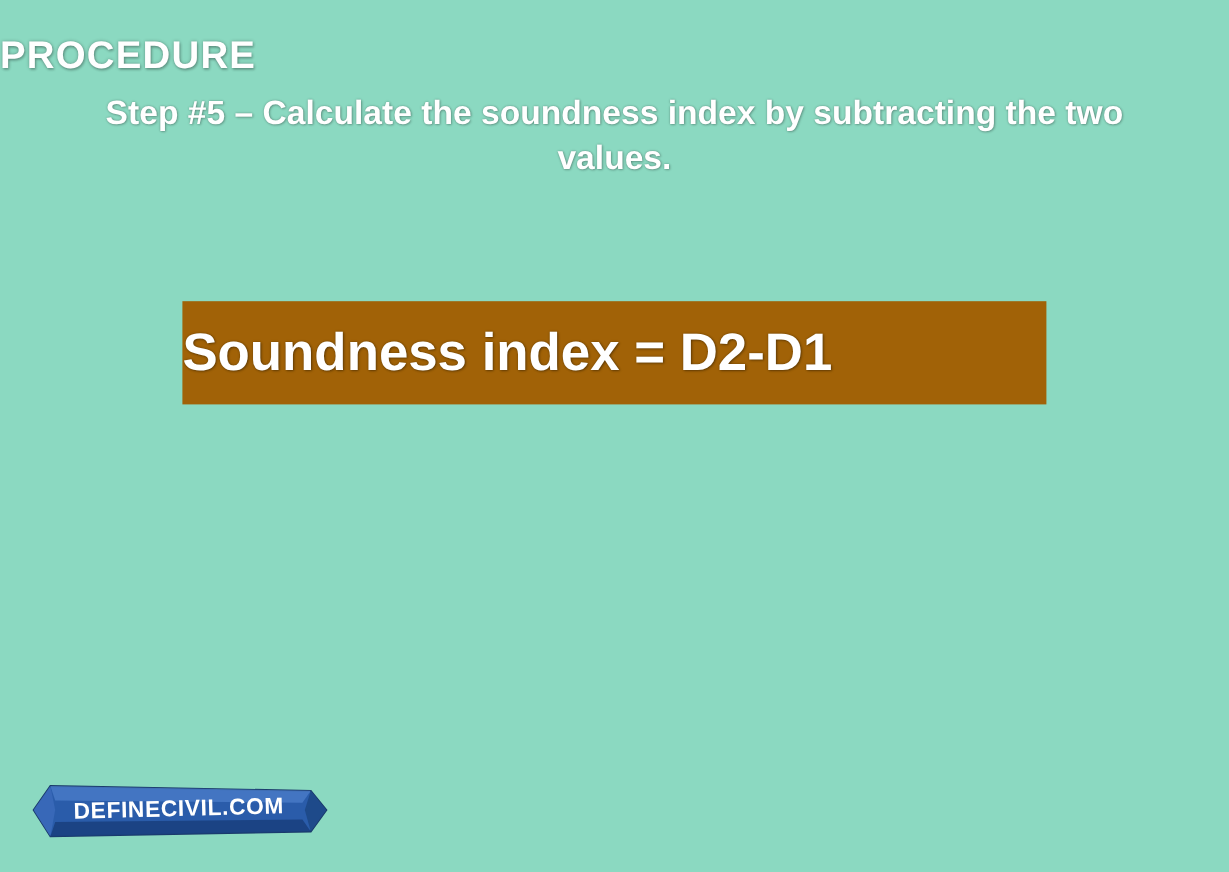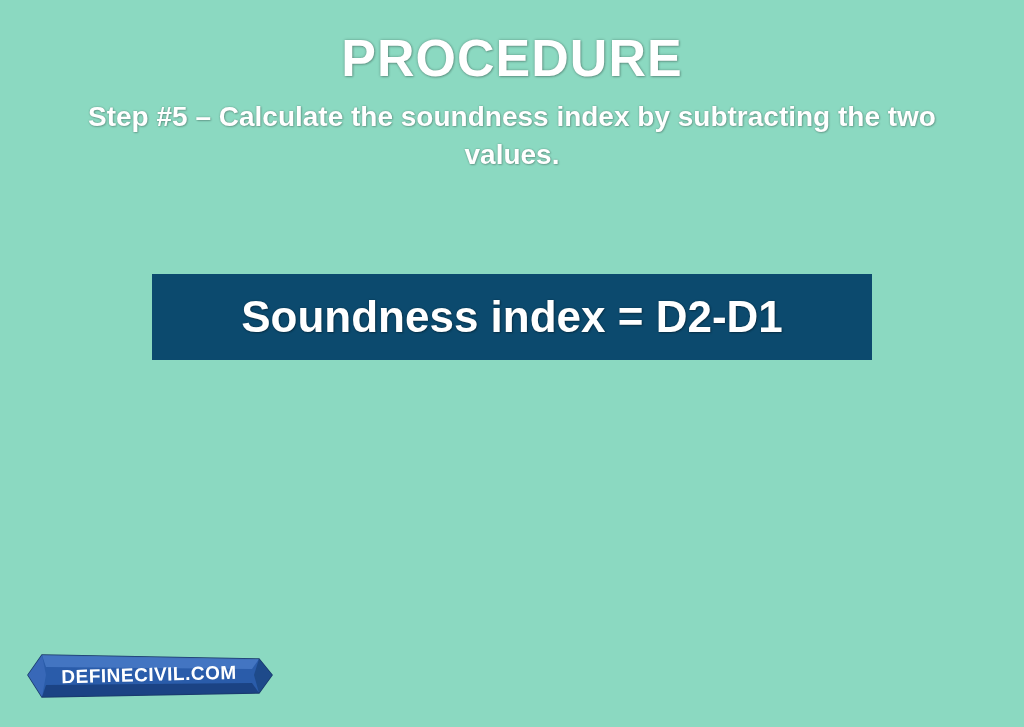--- a/index.html
+++ b/index.html
@@ -9,43 +9,42 @@
     }
     body {
       width: 1024px;
       height: 727px;
       background: #8bd9c1;
       font-family: 'Segoe UI', Arial, sans-serif;
       position: relative;
       overflow: hidden;
     }
     .title {
-      text-align: center;
-      font-size: 52px;
+      text-align: left;
+      font-size: 32px;
       font-weight: bold;
       color: #ffffff;
       padding-top: 28px;
       letter-spacing: 1px;
       text-shadow: 0 0 3px rgba(0,0,0,0.3), 1px 1px 2px rgba(0,0,0,0.2);
     }
     .subtitle {
       text-align: center;
       font-size: 28px;
       font-weight: bold;
       color: #ffffff;
       padding: 10px 80px 0 80px;
       line-height: 1.35;
       text-shadow: 0 0 2px rgba(0,0,0,0.3), 1px 1px 2px rgba(0,0,0,0.2);
     }
     .formula-box {
-      background: #0c4a6e;
+      background: #a16207;
       margin: 100px auto 0 auto;
       width: 720px;
       padding: 18px 0;
-      text-align: center;
     }
     .formula-text {
       font-size: 44px;
       font-weight: bold;
       color: #ffffff;
       text-shadow: 0 0 2px rgba(0,0,0,0.3), 1px 1px 2px rgba(0,0,0,0.3);
     }
     .logo-container {
       position: absolute;
       bottom: 24px;

